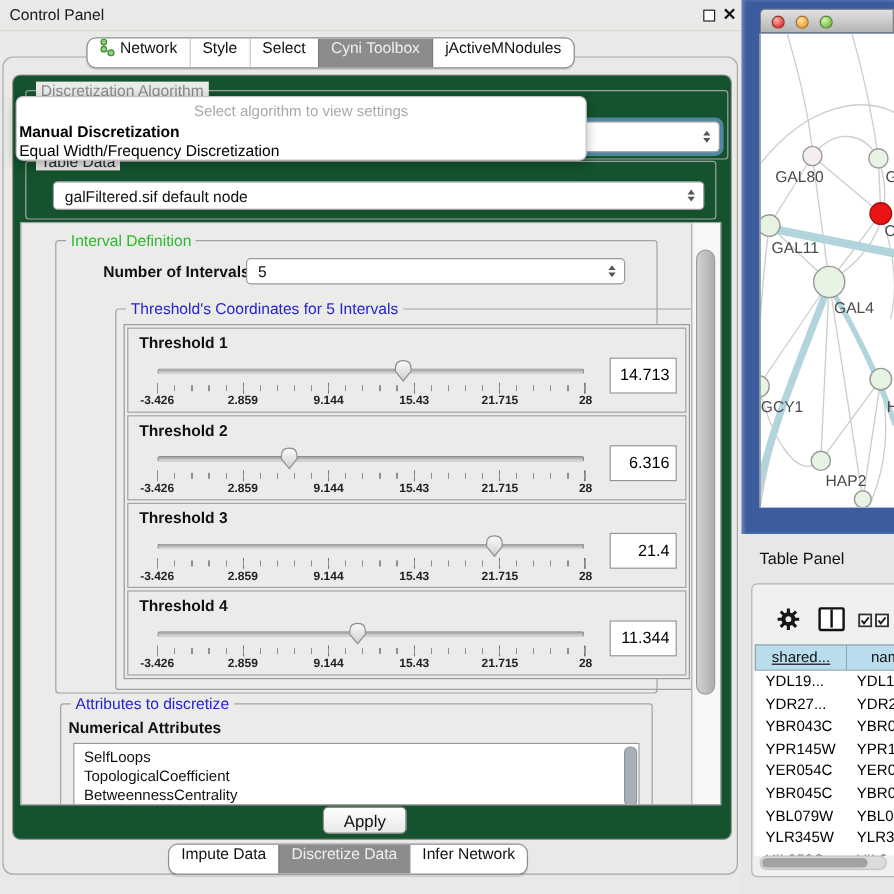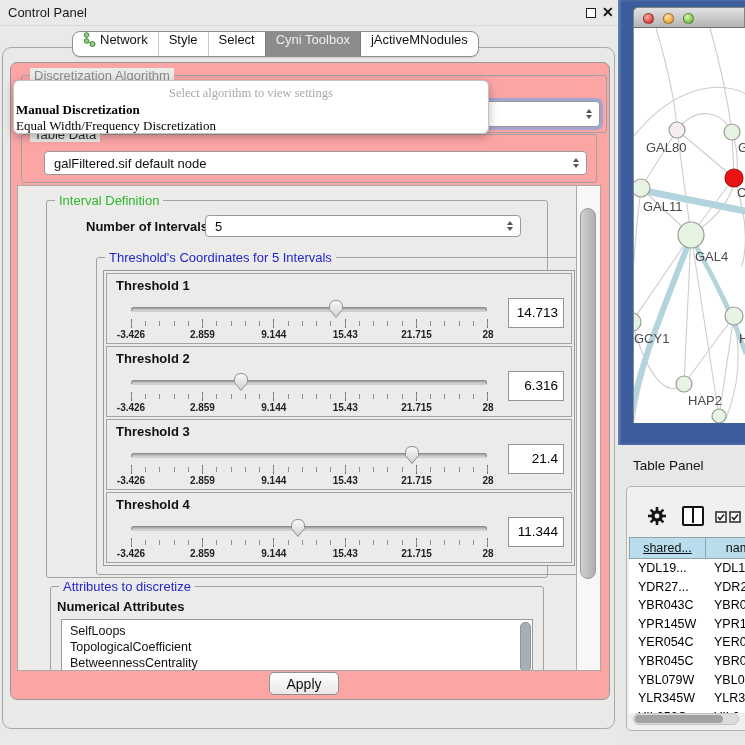--- a/index.html
+++ b/index.html
@@ -6,21 +6,21 @@
   *{box-sizing:border-box;}
   #root{position:relative;width:745px;height:745px;overflow:hidden;
         font-family:"Liberation Sans",sans-serif;background:#e8e8e6;color:#111;}
   
   #left{position:absolute;left:0;top:0;width:618px;height:745px;background:#e9e9e7;}
   .titlebar{position:absolute;left:0;top:0;width:618px;height:26px;border-bottom:1px solid #d9d9d7;}
   .titlebar .t{position:absolute;left:8px;top:5px;font-size:13px;color:#1a1a1a;}
   .float-btn{position:absolute;left:586px;top:8px;width:10px;height:10px;border:1.6px solid #222;background:#fff;}
   .close-btn{position:absolute;left:602px;top:4px;font-size:14px;font-weight:bold;color:#111;line-height:16px;}
   .outer-box{position:absolute;left:2px;top:47px;width:613px;height:682px;border:1px solid #a8a8a8;border-radius:9px;}
-  .main-panel{position:absolute;left:10px;top:62px;width:600px;height:638px;border:1px solid #979797;border-radius:7px;background:#fca5a5;}
+  .main-panel{position:absolute;left:10px;top:62px;width:600px;height:638px;border:1px solid #979797;border-radius:7px;background:#14532d;}
   
   .tabgroup{position:absolute;display:flex;height:26px;border:1px solid #8f8f8f;border-radius:8px;background:#fff;overflow:hidden;box-shadow:0 1px 1px rgba(0,0,0,.12);}
   .tabgroup.top{left:72px;top:31px;}
   .tabgroup.bottom{left:140px;top:703px;}
   .tab{display:flex;align-items:flex-start;gap:4px;padding:0 10px;font-size:13px;color:#111;border-left:1px solid #c9c9c9;cursor:default;white-space:nowrap;}
   .tab:first-child{border-left:none;}
   .tab.selected{background:#8c8c8c;color:#efefef;border-left-color:#7c7c7c;}
   .tab.selected + .tab{border-left-color:#7c7c7c;}
   
   .group{position:absolute;border:1px solid #a2a2a2;border-radius:3px;}
@@ -29,21 +29,21 @@
   .gtitle.dark{color:#2b2b2b;}
   .gtitle.green{color:#2eb82e;}
   .gtitle.blue{color:#2424cf;}
   
   .combo{position:absolute;background:#fff;border:1px solid #9a9a9a;border-radius:4px;font-size:13px;color:#111;display:flex;align-items:center;padding-left:9px;}
   .combo.focus{box-shadow:0 0 0 3px rgba(110,163,227,.65);}
   .arrows{position:absolute;right:7px;top:50%;transform:translateY(-50%);display:flex;flex-direction:column;align-items:center;}
   .au{width:0;height:0;border-left:3.5px solid transparent;border-right:3.5px solid transparent;border-bottom:4.5px solid #555;margin-bottom:2px;}
   .ad{width:0;height:0;border-left:3.5px solid transparent;border-right:3.5px solid transparent;border-top:4.5px solid #555;}
   
-  .popup{position:absolute;left:13px;top:80px;width:476px;height:54px;background:#fff;border:1px solid #c3c3c3;border-radius:6px;box-shadow:0 3px 10px rgba(0,0,0,.28);z-index:40;font-family:Liberation Serif, serif;}
+  .popup{position:absolute;left:13px;top:80px;width:476px;height:54px;background:#fff;border:1px solid #c3c3c3;border-radius:6px;box-shadow:0 3px 10px rgba(0,0,0,.28);z-index:40;}
   .popup .hint{position:absolute;left:0;top:5px;width:100%;text-align:center;font-size:12.5px;color:#a9a9a9;}
   .popup .item{position:absolute;left:2px;font-size:13px;color:#000;white-space:nowrap;}
   .popup .item.b{top:21px;font-weight:bold;}
   .popup .item.r{top:37px;}
   
   .viewport{position:absolute;left:6px;top:122px;width:584px;height:486px;border:1px solid #a8a8a8;background:#ebebea;overflow:hidden;}
   .vscroll{position:absolute;right:0;top:0;bottom:0;width:24px;background:#f7f7f7;border-left:1px solid #ababab;}
   .vthumb{position:absolute;left:3px;top:22px;width:16px;height:371px;border-radius:8px;background:linear-gradient(90deg,#d2d2d2,#aeaeae);border:1px solid #9b9b9b;}
   .lbl-bold{position:absolute;font-size:13px;font-weight:bold;color:#111;white-space:nowrap;}
   
@@ -296,20 +296,31 @@
           <span>jActiveMNodules</span>
         </div>
     </div>
 
     <div class="popup">
       <div class="hint">Select algorithm to view settings</div>
       <div class="item b">Manual Discretization</div>
       <div class="item r">Equal Width/Frequency Discretization</div>
     </div>
 
+    <div class="tabgroup bottom">
+      <div class="tab">
+          <span>Impute Data</span>
+        </div>
+      <div class="tab selected">
+          <span>Discretize Data</span>
+        </div>
+      <div class="tab">
+          <span>Infer Network</span>
+        </div>
+    </div>
   </div>
 
   <div id="desktop">
     <div class="net-titlebar">
       <span class="light red"></span>
       <span class="light yellow"></span>
       <span class="light green"></span>
     </div>
     <div class="net-canvas">
       <svg width="112" height="395" viewBox="0 0 112 395">

